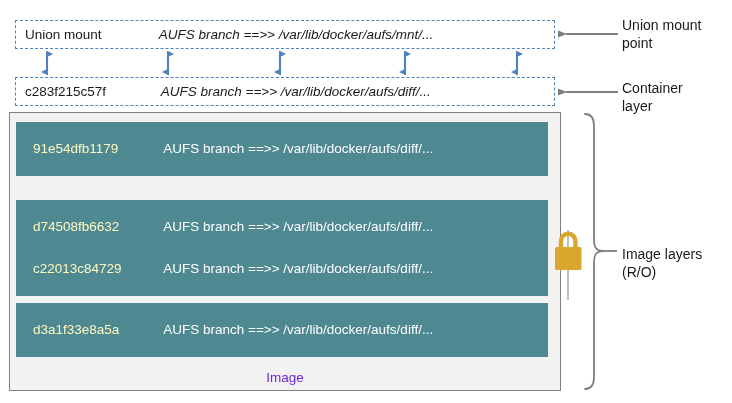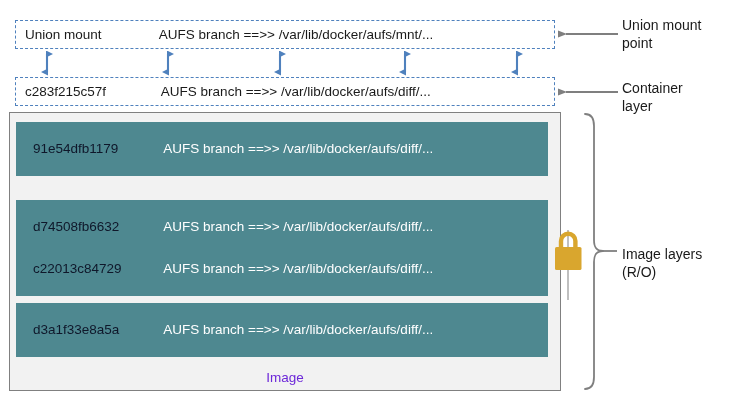--- a/index.html
+++ b/index.html
@@ -41,20 +41,21 @@
   }
   .dashed-box .left-text {
     left: 9px;
     top: 50%;
     transform: translateY(-50%);
   }
   .dashed-box .right-text {
     left: 50%;
     transform: translate(-46%, -50%);
     top: 50%;
+    font-style: italic;
   }
 
   #union-mount-box {
     left: 15px;
     top: 20px;
     width: 540px;
     height: 29px;
   }
   #container-layer-box {
     left: 15px;
@@ -83,21 +84,21 @@
     height: 54px;
     background: #4e8890;
     box-sizing: border-box;
   }
   .layer-box .layer-id {
     position: absolute;
     left: 17px;
     top: 50%;
     transform: translateY(-50%);
     font-size: 13.5px;
-    color: #0f172a;
+    color: #fef9c3;
     white-space: nowrap;
     line-height: 1;
   }
   .layer-box .layer-branch {
     position: absolute;
     left: 50%;
     top: 50%;
     transform: translate(-44%, -50%);
     font-size: 13.5px;
     color: #ffffff;

